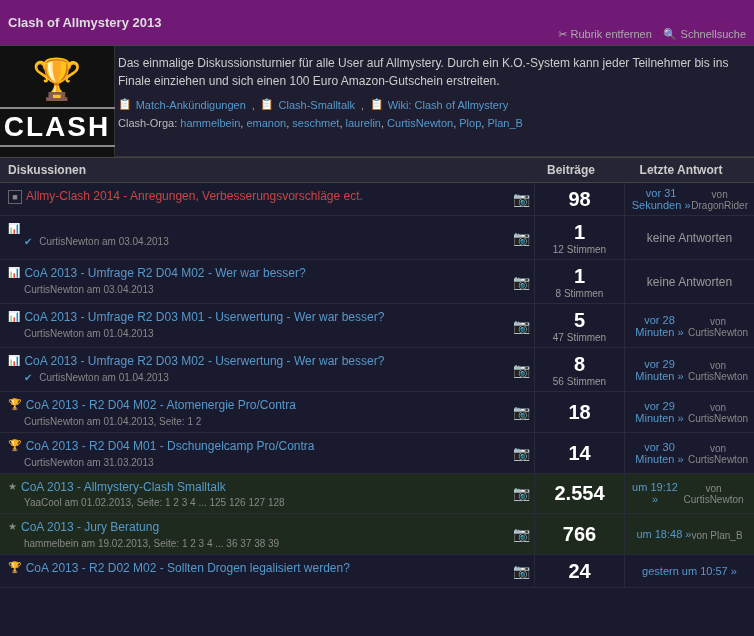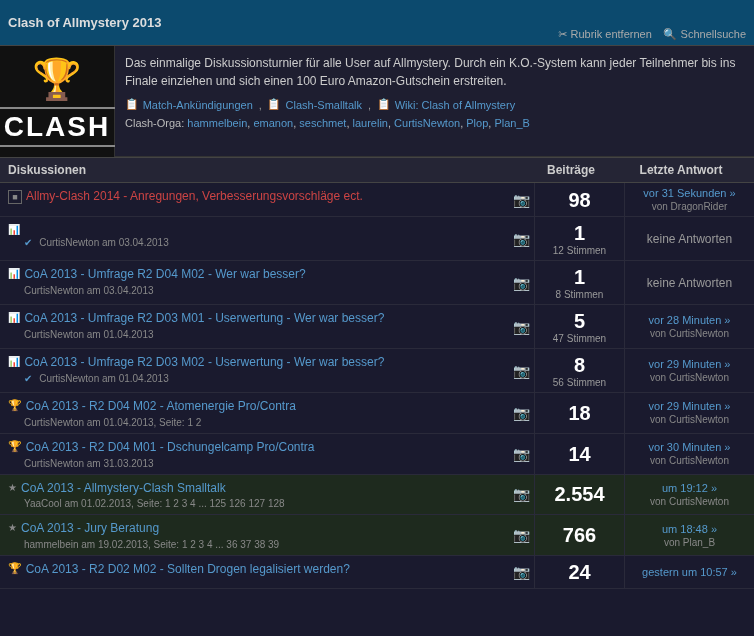--- a/index.html
+++ b/index.html
@@ -6,21 +6,21 @@
     body {
       font-family: Arial, Helvetica, sans-serif;
       font-size: 12px;
       background: #1a1a2e;
       color: #ccc;
       width: 754px;
     }
 
     
     .page-header {
-      background: #0c4a6e;
+      background: #701a75;
       border-bottom: 1px solid #444;
       padding: 4px 8px;
       display: flex;
       justify-content: space-between;
       align-items: center;
     }
     .page-header-title {
       font-size: 13px;
       font-weight: bold;
       color: #ddd;
@@ -68,21 +68,21 @@
       color: #fff;
       letter-spacing: 2px;
       border: 2px solid #888;
       padding: 2px 6px;
     }
 
     
     .info-section {
       flex: 1;
       background: #1e1e30;
-      padding: 8px 10px;
+      padding: 8px 3px;
       border-bottom: 1px solid #333;
     }
     .info-description {
       color: #ccc;
       font-size: 12px;
       line-height: 1.5;
       margin-bottom: 8px;
     }
     .info-links {
       font-size: 11px;
@@ -187,21 +187,20 @@
       line-height: 1.2;
     }
     .beitraege-sub {
       font-size: 10px;
       color: #999;
     }
 
     .row-letzte {
       width: 130px;
       display: flex;
-      flex-direction: column;
       align-items: center;
       justify-content: center;
       border-left: 1px solid #2a2a3a;
       padding: 4px 6px;
       text-align: center;
     }
     .letzte-time {
       color: #5599cc;
       font-size: 11px;
       text-decoration: none;

